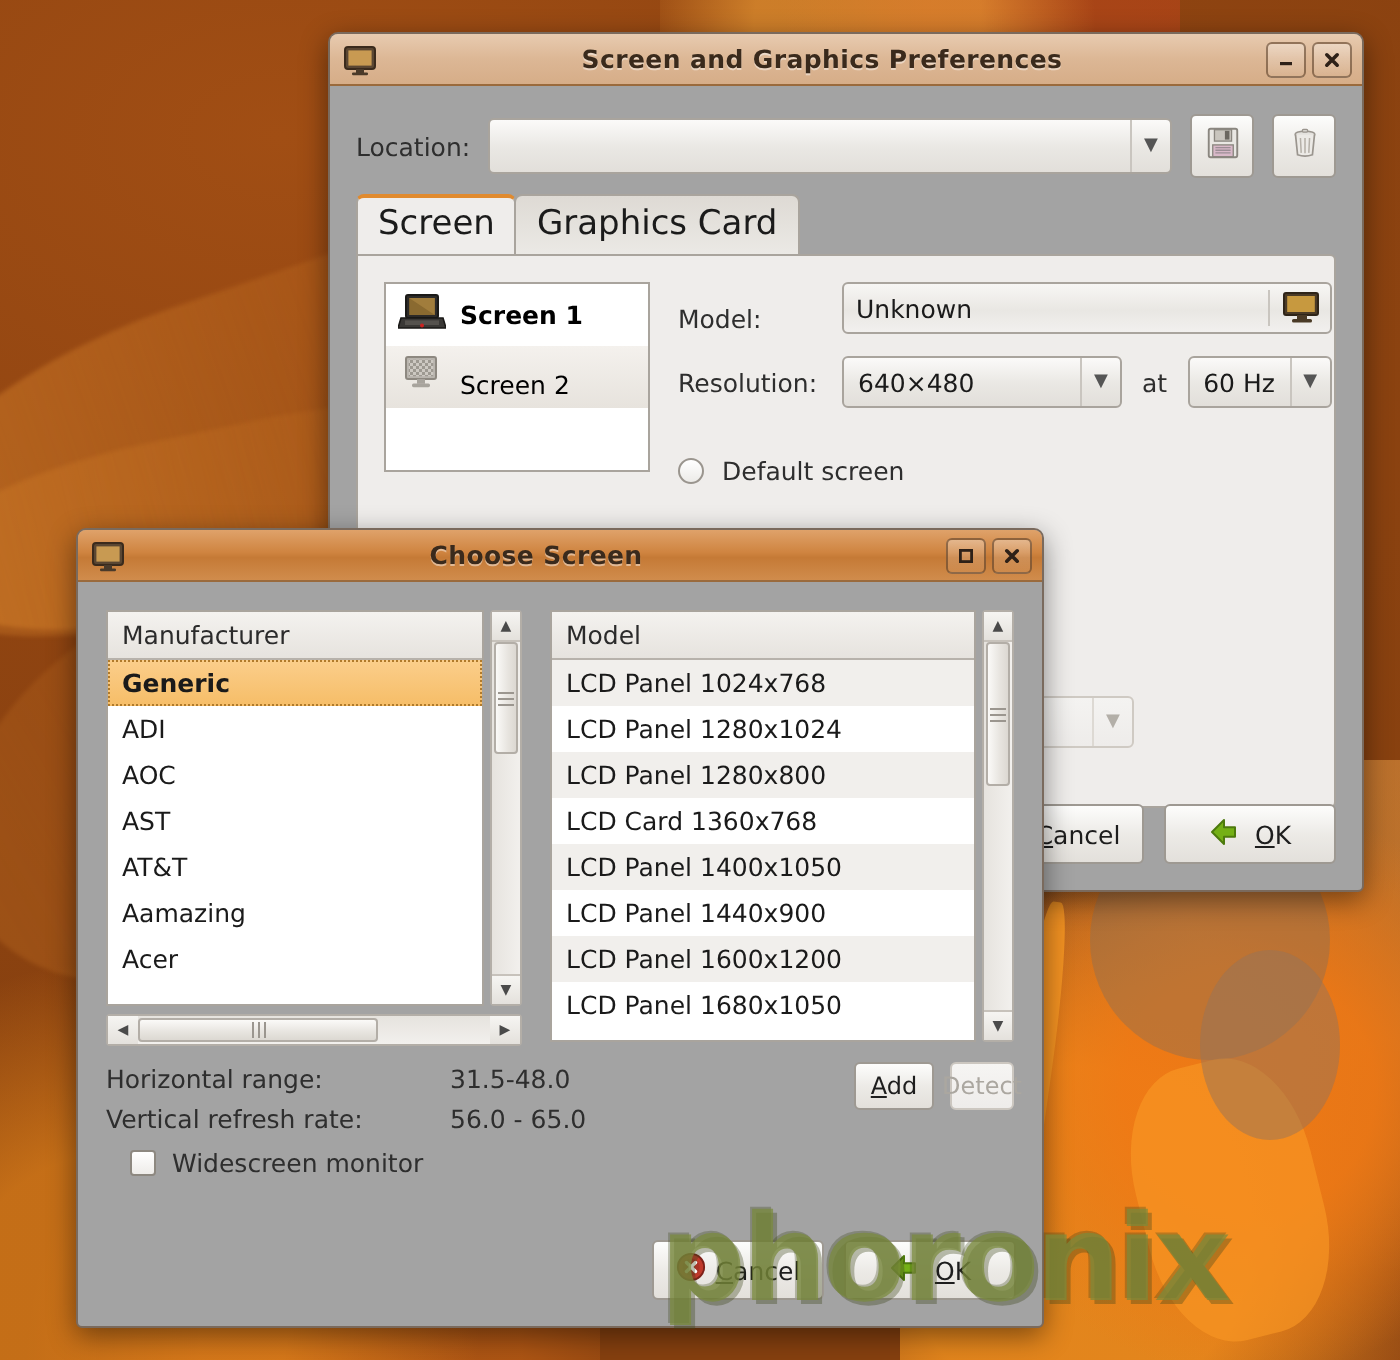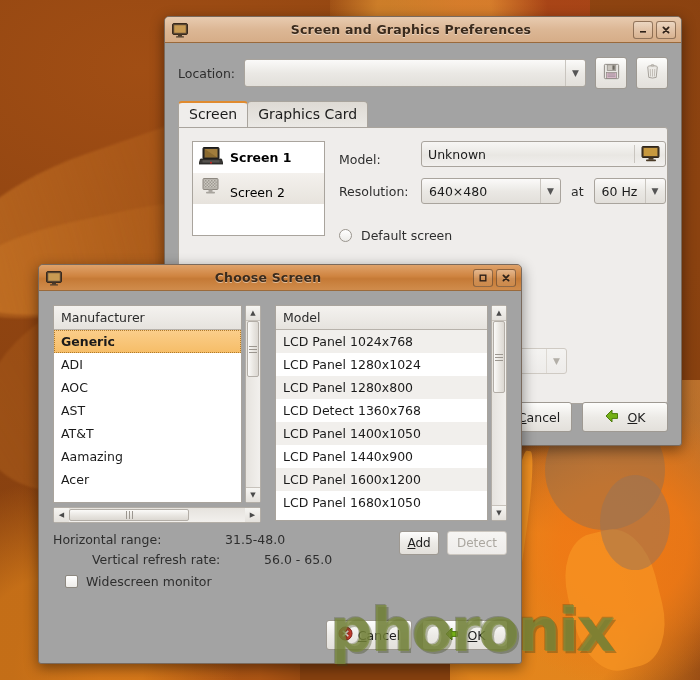--- a/index.html
+++ b/index.html
@@ -182,21 +182,21 @@
     display:flex;align-items:center;justify-content:center;}
 
   .radio { width:13px;height:13px;border-radius:50%;
     border:1px solid #9a958e; background:linear-gradient(180deg,#fff,#ecebe8); flex:none;}
   .check { width:13px;height:13px;border:1px solid #8d8880;
     background:linear-gradient(180deg,#fff,#eeece9); border-radius:2px; flex:none;}
 
   
   .tabs { display:flex; align-items:flex-end; height:26px; }
   .tab {
-    padding:4px 10px 5px; font-size:14px; color:#1b1b1b;
+    padding:4px 10px 5px; font-size:17px; color:#1b1b1b;
     border:1px solid #a9a49d; border-bottom:none;
     border-radius:4px 4px 0 0;
     background:linear-gradient(180deg,#dedad4,#ebe9e5);
     margin-right:-1px;
   }
   .tab.active {
     background:#efedeb;
     border-top:2px solid #e08a2e;
     padding-top:3px;
     position:relative; z-index:2;
@@ -459,21 +459,21 @@
       </div>
     </div>
 
     <div style="flex:1;">
       <div style="display:flex; gap:3px;">
         <div class="listbox" style="flex:1; height:216px;">
           <div class="lb-head">Model</div>
           <div class="lb-row alt">LCD Panel 1024x768</div>
           <div class="lb-row">LCD Panel 1280x1024</div>
           <div class="lb-row alt">LCD Panel 1280x800</div>
-          <div class="lb-row">LCD Detect 1360x768</div>
+          <div class="lb-row">LCD Card 1360x768</div>
           <div class="lb-row alt">LCD Panel 1400x1050</div>
           <div class="lb-row">LCD Panel 1440x900</div>
           <div class="lb-row alt">LCD Panel 1600x1200</div>
           <div class="lb-row">LCD Panel 1680x1050</div>
         </div>
         <div class="scrollbar" style="height:216px;">
           <div class="sb-btn">▲</div>
           <div class="sb-track">
             <div class="sb-thumb" style="top:0; height:72px;">
               <span class="grip"></span>
@@ -483,34 +483,34 @@
         </div>
       </div>
     </div>
   </div>
 
   <div style="padding:9px 14px 0 14px; position:relative;">
     <div style="display:flex; align-items:center; margin-bottom:5px;">
       <span class="label" style="width:172px;">Horizontal range:</span>
       <span class="label">31.5-48.0</span>
     </div>
-    <div style="display:flex; align-items:center; margin-bottom:7px;margin-left:39px;">
+    <div style="display:flex; align-items:center; margin-bottom:7px;">
       <span class="label" style="width:172px;">Vertical refresh rate:</span>
       <span class="label">56.0 - 65.0</span>
     </div>
     <div style="display:flex; align-items:center; gap:8px; padding-left:12px;">
       <span class="check"></span>
       <span class="label">Widescreen monitor</span>
     </div>
 
     <div style="position:absolute; right:14px; top:8px; display:flex; gap:8px;">
       <div class="btn small" style="width:40px;">
         <span><span class="mn">A</span>dd</span>
       </div>
-      <div class="btn small disabled" style="width:60px;text-align:right;">
+      <div class="btn small disabled" style="width:32px;text-align:right;">
         <span>Detect</span>
       </div>
     </div>
   </div>
 
   <div style="position:absolute; right:13px; bottom:13px; display:flex; gap:10px;">
     <div class="btn" style="width:86px;">
       <span>
         <svg viewBox="0 0 16 16" width="15" height="15">
           <circle cx="8" cy="8" r="7" fill="#c0392b" stroke="#7d2119"></circle>

